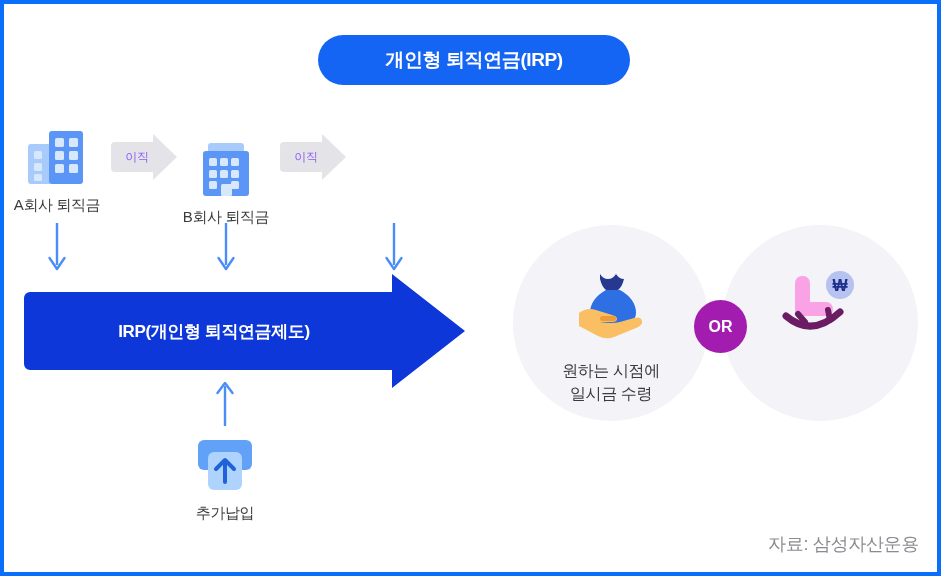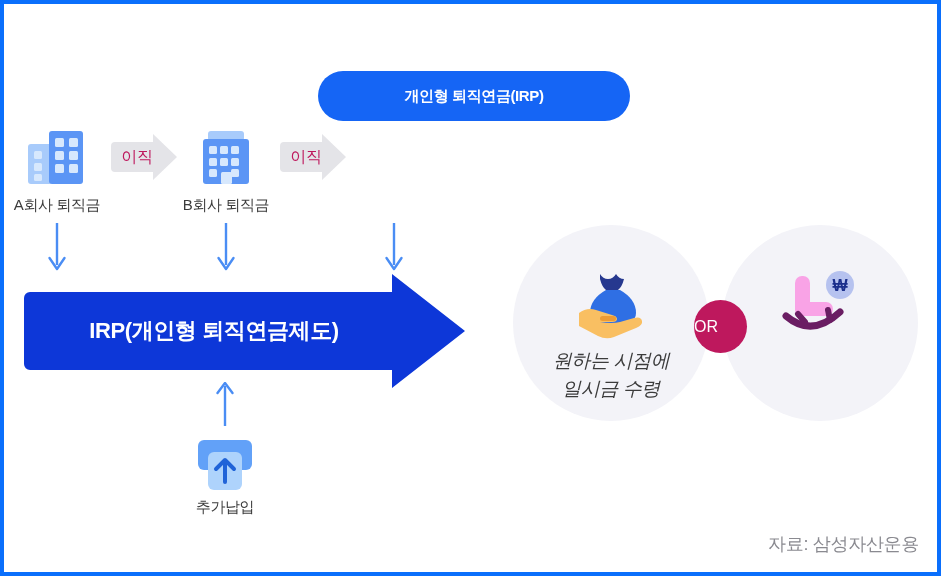--- a/index.html
+++ b/index.html
@@ -26,24 +26,23 @@
     left: 314px;
     top: 31px;
     width: 312px;
     height: 50px;
     border-radius: 25px;
     background: #1565f5;
     display: flex;
     align-items: center;
     justify-content: center;
     color: #ffffff;
-    font-size: 15px;
+    font-size: 19px;
     font-weight: bold;
     letter-spacing: -0.4px;
-    margin-top: 36px;
   }
 
   
   .company {
     position: absolute;
     width: 150px;
     text-align: center;
   }
   .company .icon-wrap {
     height: 78px;
@@ -51,41 +50,41 @@
     align-items: flex-end;
     justify-content: center;
   }
   .company .cap {
     margin-top: 8px;
     font-size: 15px;
     color: #3b3b3b;
     letter-spacing: -0.4px;
   }
   .company-a { left: -22px; top: 106px; }
-  .company-b { left: 147px; top: 106px; }
+  .company-b { left: 147px; top: 118px; }
   .company-c { left: 315px; top: 106px; }
 
   
   .chevron {
     position: absolute;
     width: 68px;
     height: 46px;
   }
   .chevron svg { display: block; }
   .chevron .lbl {
     position: absolute;
     left: 0;
     top: 0;
     width: 52px;
     height: 46px;
     display: flex;
     align-items: center;
     justify-content: center;
-    font-size: 16px;
-    color: #be185d;
+    font-size: 12px;
+    color: #8b5cf6;
     letter-spacing: -0.3px;
   }
   .chevron-1 { left: 107px; top: 130px; }
   .chevron-2 { left: 276px; top: 130px; }
 
   
   .down-arrow {
     position: absolute;
     width: 22px;
     height: 55px;
@@ -105,21 +104,21 @@
   .irp-arrow .irp-label {
     position: absolute;
     left: 0;
     top: 0;
     width: 380px;
     height: 118px;
     display: flex;
     align-items: center;
     justify-content: center;
     color: #ffffff;
-    font-size: 22px;
+    font-size: 17px;
     font-weight: bold;
     letter-spacing: -0.4px;
   }
 
   
   .deposit {
     position: absolute;
     left: 146px;
     top: 378px;
     width: 150px;
@@ -132,21 +131,21 @@
     align-items: flex-end;
   }
   .deposit .icon-wrap {
     margin-top: 6px;
     height: 62px;
     display: flex;
     justify-content: center;
     align-items: center;
   }
   .deposit .cap {
-    margin-top: 2px;
+    margin-top: 8px;
     font-size: 15px;
     color: #3b3b3b;
     letter-spacing: -0.4px;
   }
 
   
   .outcome {
     position: absolute;
     width: 196px;
     height: 196px;
@@ -157,44 +156,44 @@
     align-items: center;
   }
   .outcome .icon-wrap {
     height: 74px;
     margin-top: 42px;
     display: flex;
     align-items: center;
     justify-content: center;
   }
   .outcome .cap {
-    margin-top: 6px;
-    font-size: 19px;
+    margin-top: 18px;
+    font-size: 16px;
     line-height: 1.45;
     color: #3b3b3b;
     text-align: center;
     letter-spacing: -0.4px;
-    font-style: italic;
   }
   .outcome-left  { left: 509px; top: 221px; }
   .outcome-right { left: 718px; top: 221px; }
 
   .or-badge {
     position: absolute;
     left: 690px;
     top: 296px;
     width: 53px;
     height: 53px;
     border-radius: 50%;
-    background: #be185d;
-    display: flex;
-    align-items: center;
+    background: #a21caf;
+    display: flex;
+    align-items: center;
+    justify-content: center;
     color: #ffffff;
     font-size: 16px;
-    font-weight: normal;
+    font-weight: bold;
     z-index: 3;
   }
 
   
   .source {
     position: absolute;
     right: 18px;
     bottom: 16px;
     font-size: 18px;
     color: #8a8a90;

